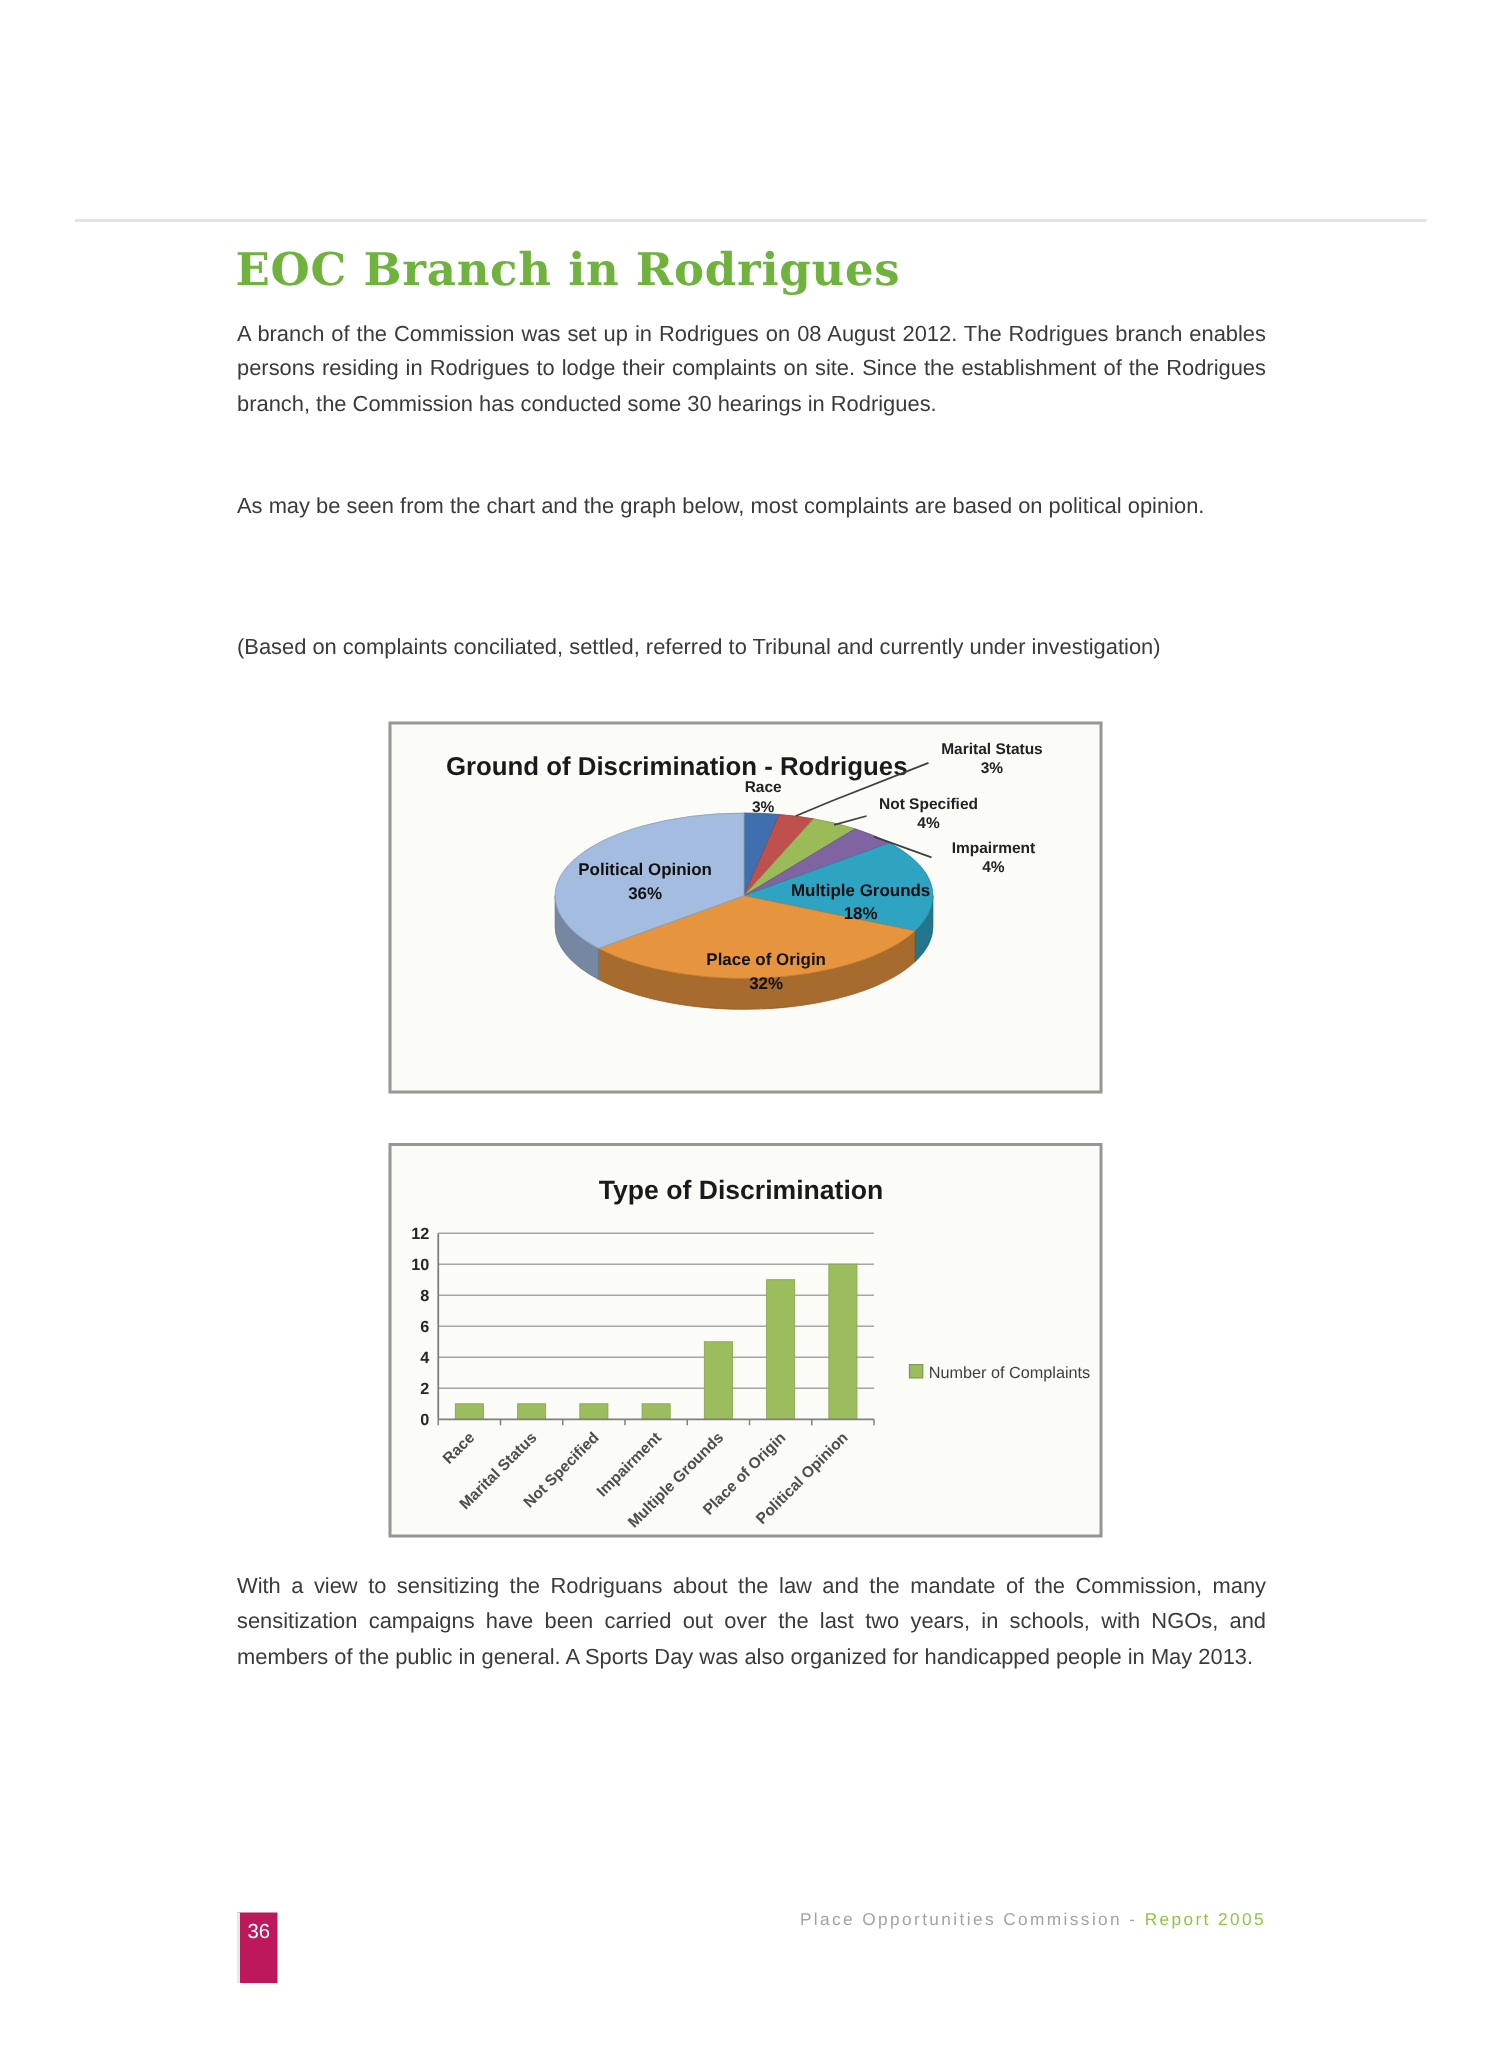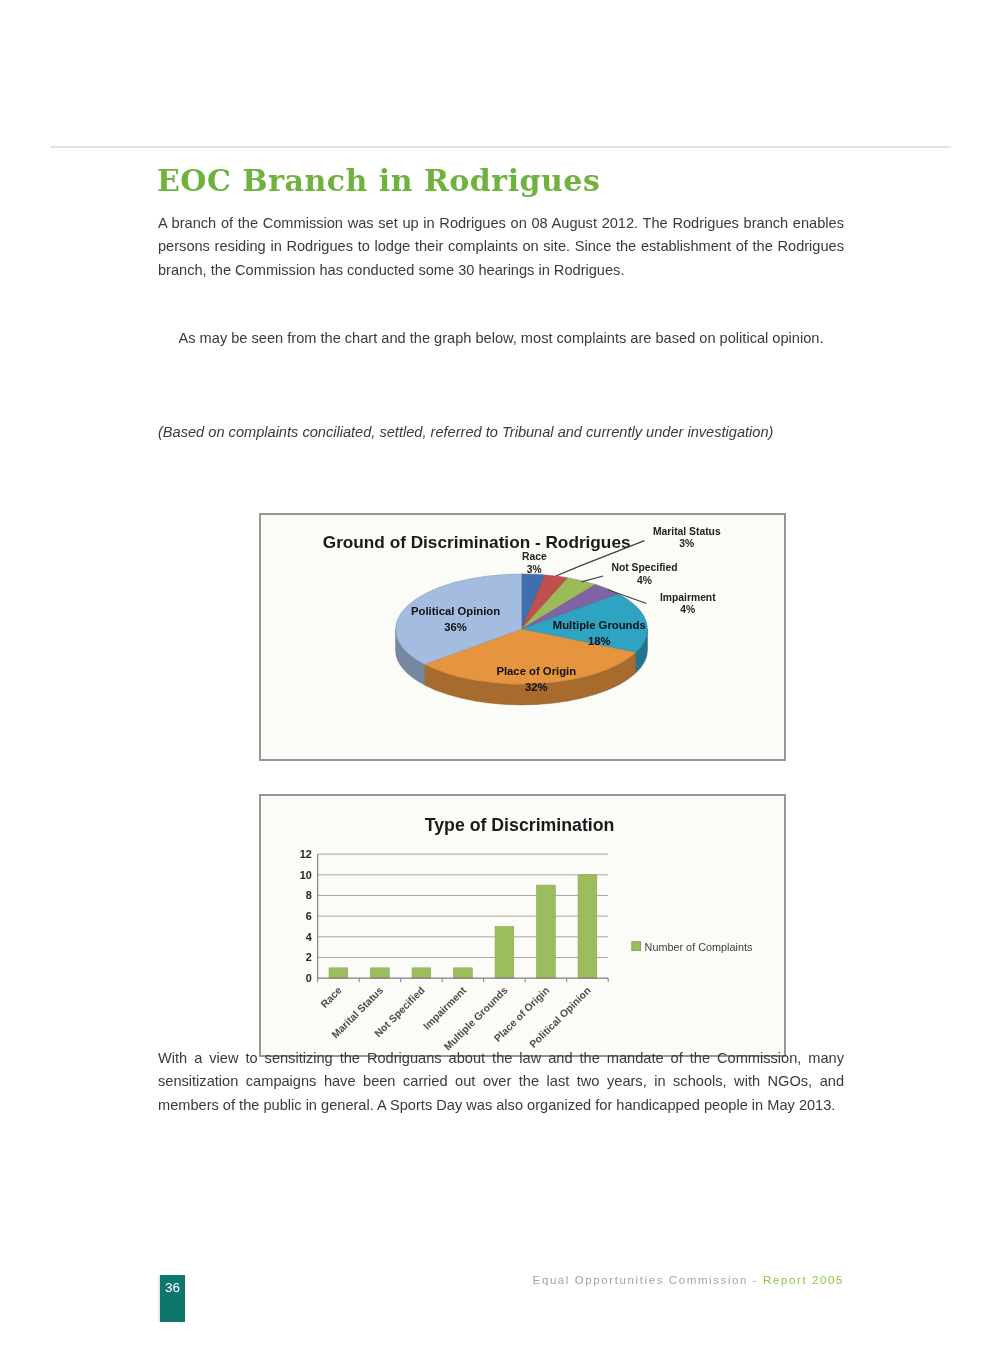--- a/index.html
+++ b/index.html
@@ -15,38 +15,38 @@
   .doc-title {
     position:absolute; top:163px; left:157px; width:700px;
     font-family:"DejaVu Serif","Liberation Serif",serif;
     font-weight:bold; font-size:30px; color:#6fb23e; letter-spacing:0.5px;
   }
   .para {
     position:absolute; left:158px; width:686px;
     font-size:14.6px; line-height:23.4px; text-align:justify; color:#3a3a3a;
   }
   .para-1 { top:212px; }
-  .para-2 { top:327px; text-align:center; }
+  .para-2 { top:327px; text-align:left; }
   .doc-subtitle {
     position:absolute; top:366px; left:157px; width:700px;
     font-family:"DejaVu Serif","Liberation Serif",serif;
     font-weight:bold; font-size:21.5px; color:#79b748; letter-spacing:0.3px;
   }
-  .note { position:absolute; top:424px; left:158px; width:700px; font-size:14.6px; color:#3a3a3a;font-style:italic; }
+  .note { position:absolute; top:424px; left:158px; width:700px; font-size:14.6px; color:#3a3a3a; }
   .fig {
-    position:absolute; left:259px; width:527px;
-    background:#fbfbf8; border:2px solid #969694;margin-top:32px;
+    position:absolute; left:259px; width:476px;
+    background:#fbfbf8; border:2px solid #969694;
   }
   .fig-pie { top:481px; height:248px; }
   .fig-bar { top:762px; height:263px; }
   .fig svg { display:block; width:100%; height:100%; }
   .para-3 { top:1047px; }
   .page-number-box {
     position:absolute; top:1275px; left:158px; width:27px; height:47px;
-    background:#0f766e; border-left:2px solid #e8e8e6;
+    background:#be185d; border-left:2px solid #e8e8e6;
     color:#ffffff; font-size:13.5px; text-align:center; padding-top:5px;
   }
   .footer-line {
     position:absolute; top:1274px; left:158px; width:686px;
     text-align:right; font-size:11.5px; letter-spacing:1.6px; color:#a3a3a1;
   }
   .footer-line .footer-highlight { color:#8dc63f; }
 </style>
 </head>
 <body>
@@ -155,16 +155,16 @@
         </g>
       </svg>
   </figure>
 
   <p class="para para-3">With a view to sensitizing the Rodriguans about the law and the mandate of the Commission, many sensitization campaigns have been carried out over the last two years, in schools, with NGOs, and members of the public in general. A Sports Day was also organized for handicapped people in May 2013.</p>
 
   <div class="page-number-box">
     <span>36</span>
   </div>
   <div class="footer-line">
-    <span>Equal Opportunities Commission - </span><span class="footer-highlight">Report 2005</span>
+    <span>Place Opportunities Commission - </span><span class="footer-highlight">Report 2005</span>
   </div>
 
 </div>
 
 </body></html>

